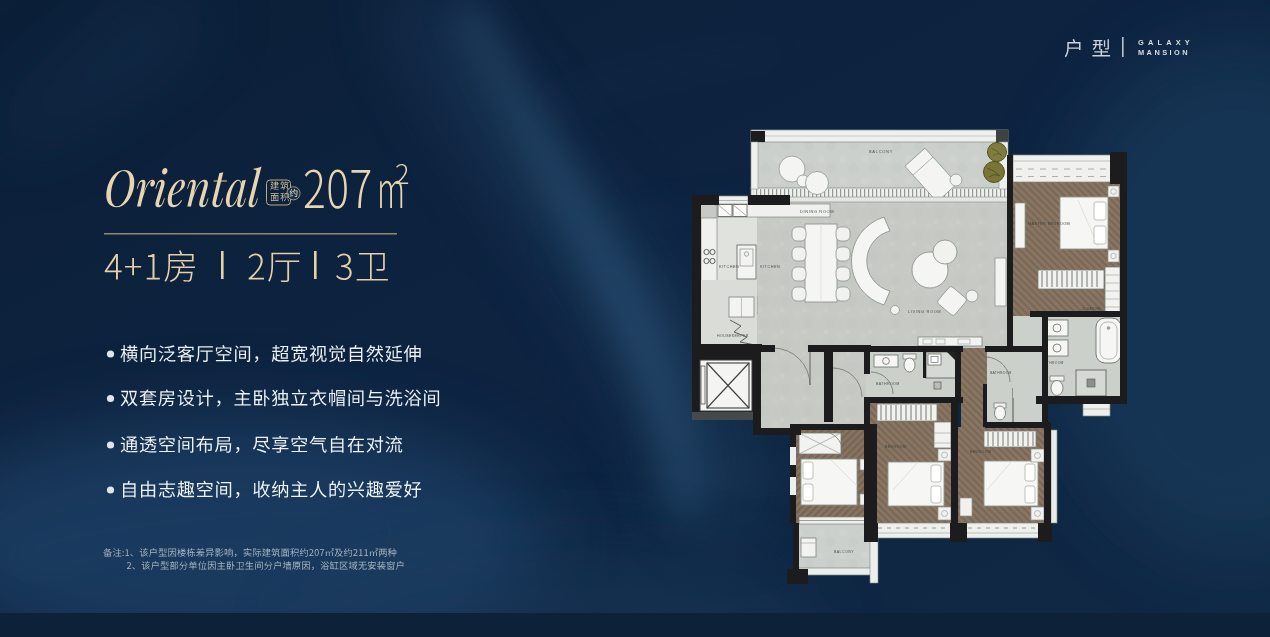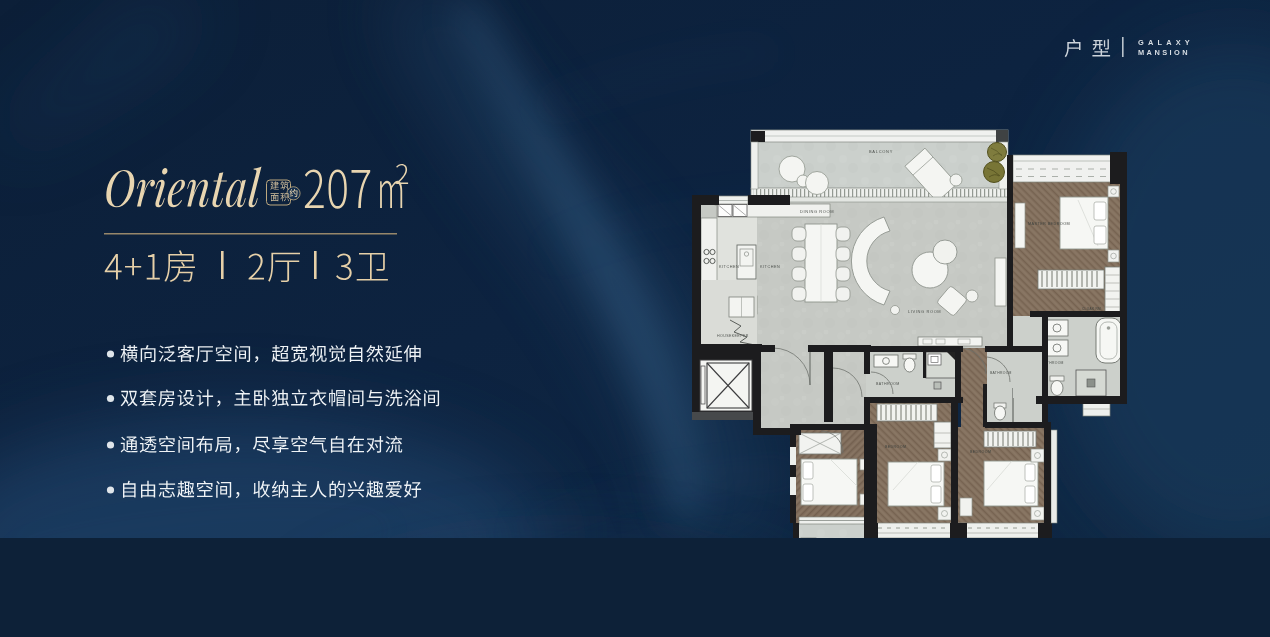--- a/index.html
+++ b/index.html
@@ -1,16 +1,16 @@
 <!DOCTYPE html>
 <html><head>
 <meta charset="utf-8">
 <style>
   html,body{margin:0;padding:0;background:#0d2138;}
-  .stage{position:relative;width:1270px;height:538px;overflow:hidden;
+  .stage{position:relative;width:1270px;height:613px;overflow:hidden;
     font-family:"Liberation Sans",sans-serif;}
   svg{position:absolute;left:0;top:0;display:block;}
 </style>
 </head>
 <body>
 <div class="stage">
 <svg width="1270" height="637" viewBox="0 0 1270 637">
 <defs>
   <linearGradient id="bgg" x1="0" y1="0" x2="1" y2="1">
     <stop offset="0" stop-color="#0c1f38"></stop>

